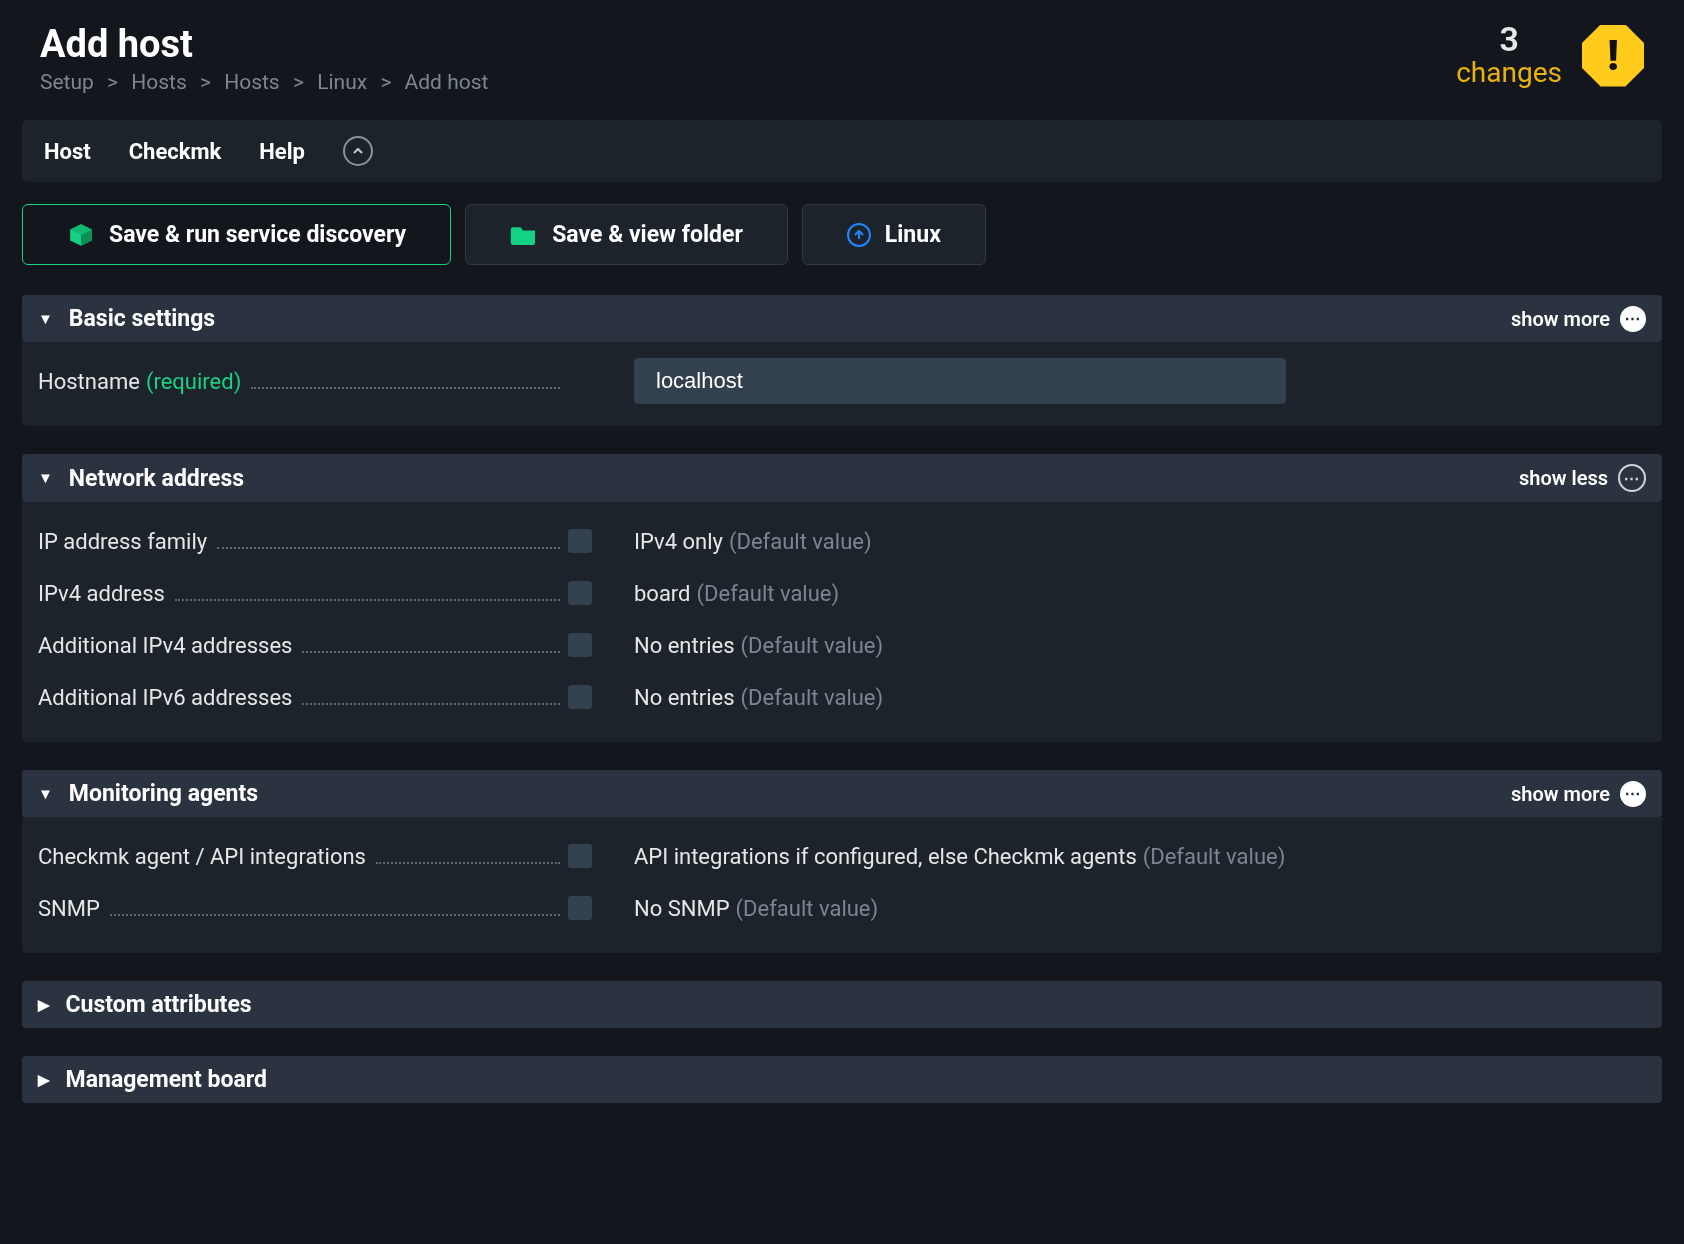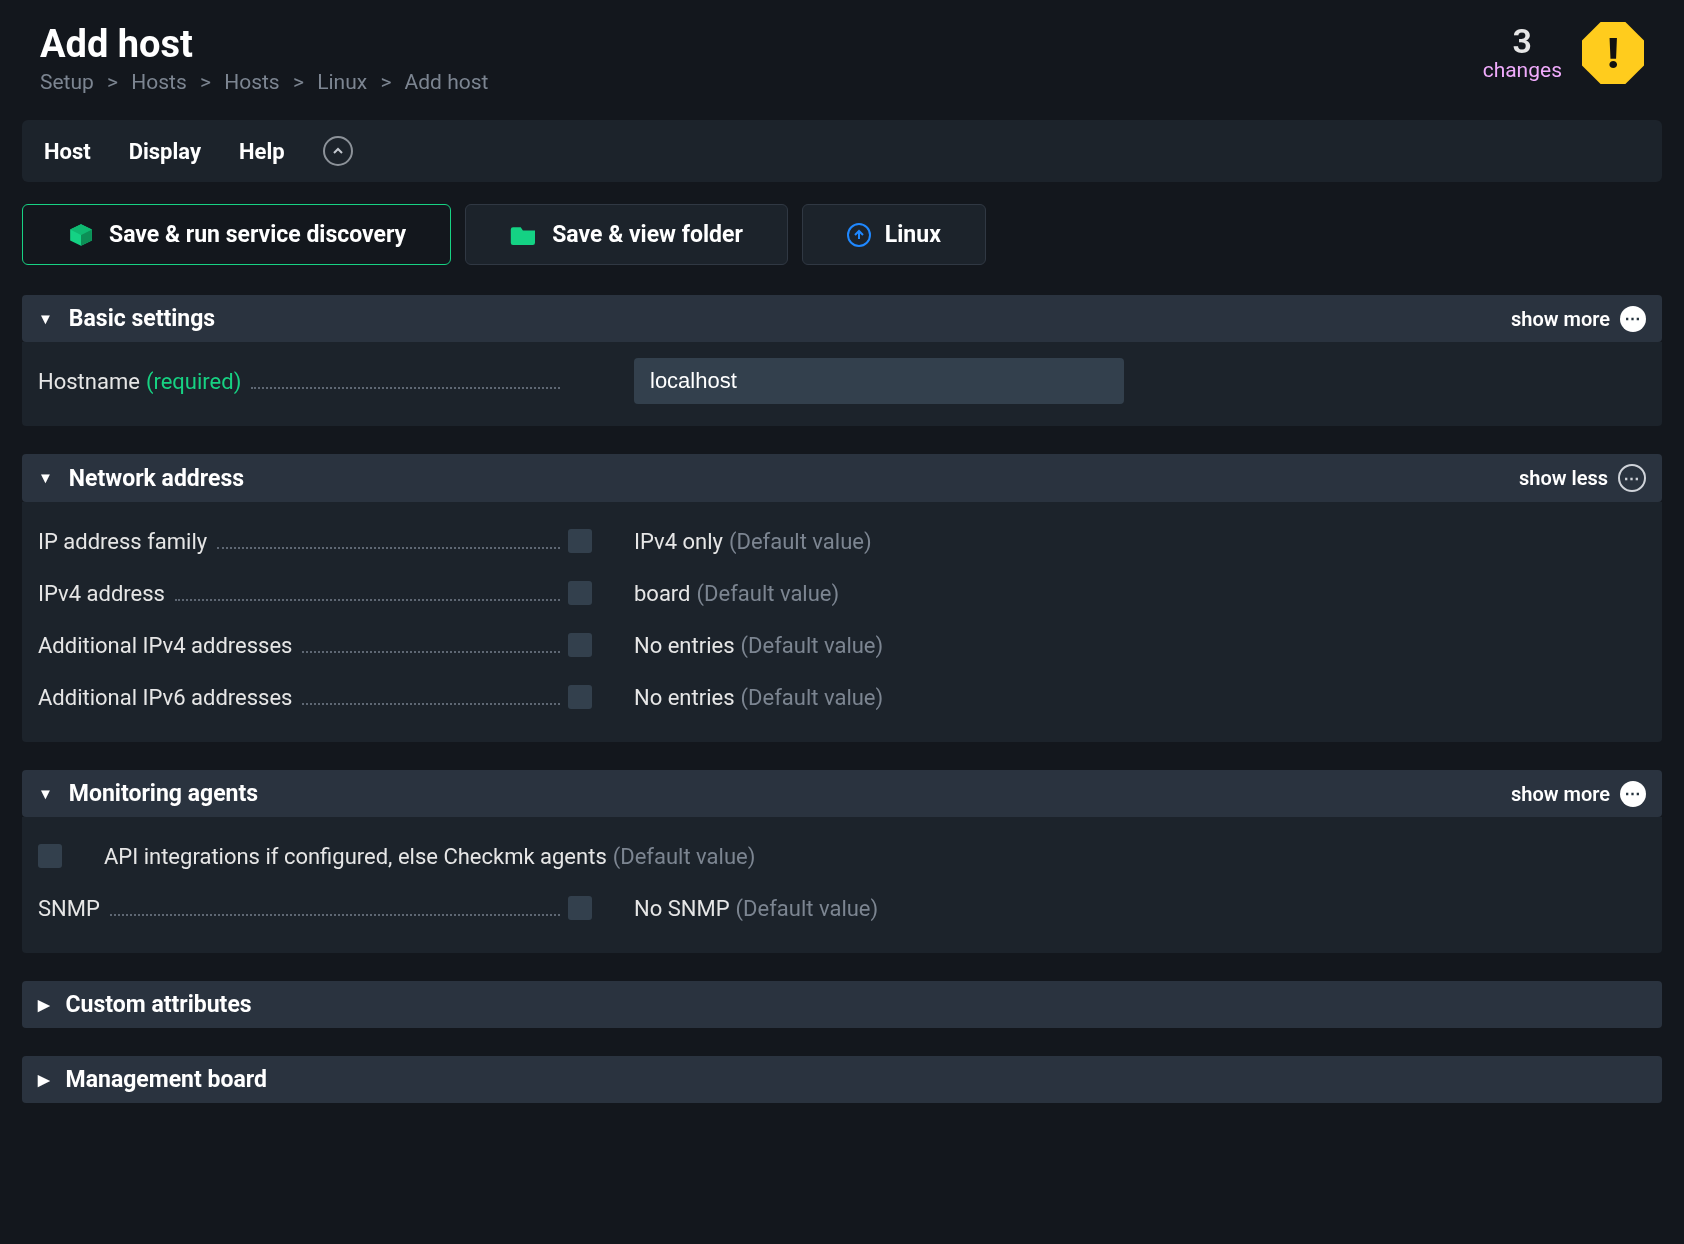--- a/index.html
+++ b/index.html
@@ -40,22 +40,22 @@
   .changes-block {
     text-align: center;
     color: #e6e6e6;
   }
   .changes-count {
     font-size: 34px;
     font-weight: 600;
     line-height: 1;
   }
   .changes-label {
-    font-size: 21px;
-    color: #f0abfc;
+    font-size: 28px;
+    color: #eab308;
   }
   .warn-octagon {
     width: 62px; height: 62px;
     background: #ffcc1d;
     clip-path: polygon(30% 0%, 70% 0%, 100% 30%, 100% 70%, 70% 100%, 30% 100%, 0% 70%, 0% 30%);
     display: flex; align-items: center; justify-content: center;
   }
   .warn-octagon .bang {
     color: #111;
     font-size: 42px;
@@ -186,24 +186,24 @@
     flex:1;
     font-size:22px;
     color:#e6e6e6;
     display:flex; align-items:center;
   }
   .row-value .def { color:#7c8591; margin-left:6px;}
   input.text {
     background:#33404d;
     border:none;
     border-radius:4px;
-    padding: 10px 16px;
+    padding: 10px 22px;
     color:#fff;
     font-size:22px;
-    width: 490px;
+    width: 652px;
   }
 </style>
 </head>
 <body>
 
 <div class="header">
   <div class="header-left">
     <div class="page-title">Add host</div>
     <div class="breadcrumb">
       <span>Setup</span>
@@ -223,21 +223,21 @@
       <div class="changes-label">changes</div>
     </div>
     <div class="warn-octagon">
       <span class="bang">!</span>
     </div>
   </div>
 </div>
 
 <div class="menubar">
   <span class="menubar-item">Host</span>
-  <span class="menubar-item">Display</span>
+  <span class="menubar-item">Checkmk</span>
   <span class="menubar-item">Help</span>
   <span class="collapse-circle">
     <svg width="10" height="10" viewBox="0 0 10 10">
         <path d="M1 7 L5 3 L9 7" stroke="#c3c8cf" stroke-width="2" fill="none"></path>
       </svg>
   </span>
 </div>
 
 <div class="toolbar">
   <div class="btn primary">
@@ -369,20 +369,24 @@
         <span class="tri">▼</span>
         <span>Monitoring agents</span>
       </div>
       <div class="section-right">
         <span>show more</span>
         <span class="dots-circle">⋯</span>
       </div>
     </div>
     <div class="section-body">
       <div class="row">
+        <div class="row-label" style="width:530px;">
+            <span>Checkmk agent / API integrations</span>
+            <span class="dots"></span>
+          </div>
         <div class="row-check">
             <span class="chk"></span>
           </div>
         <div class="row-value">
             <span>API integrations if configured, else Checkmk agents</span>
             <span class="def">(Default value)</span>
           </div>
       </div>
       <div class="row">
         <div class="row-label">

